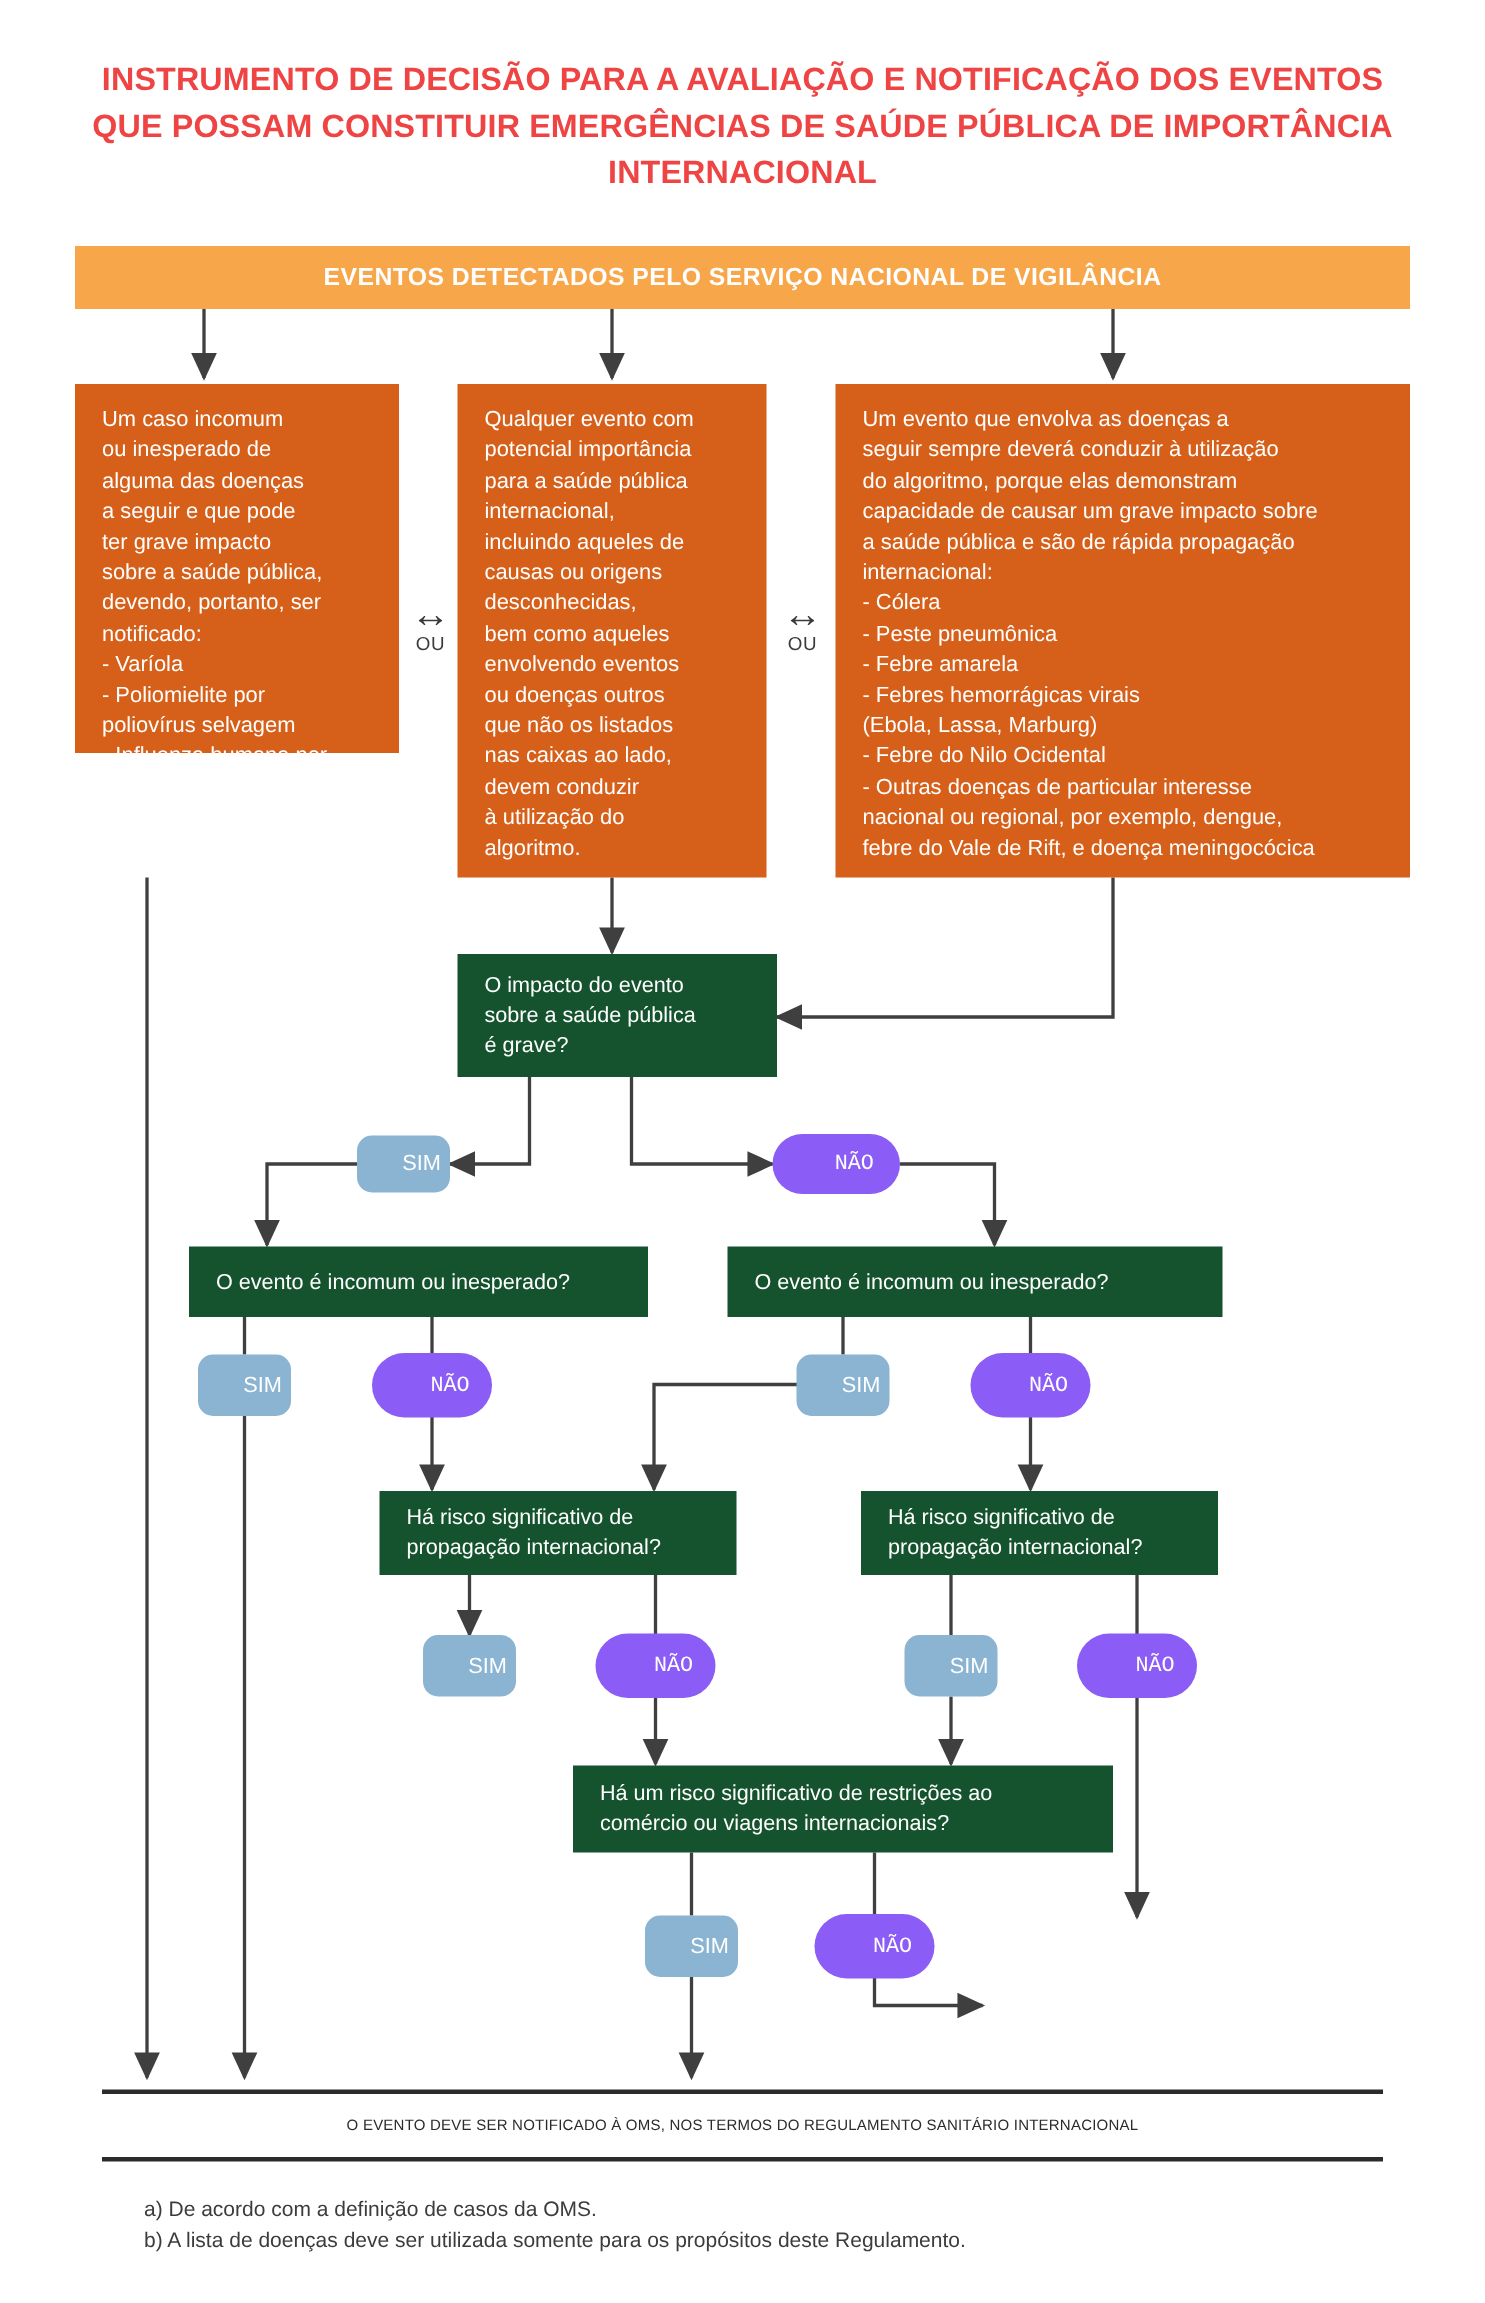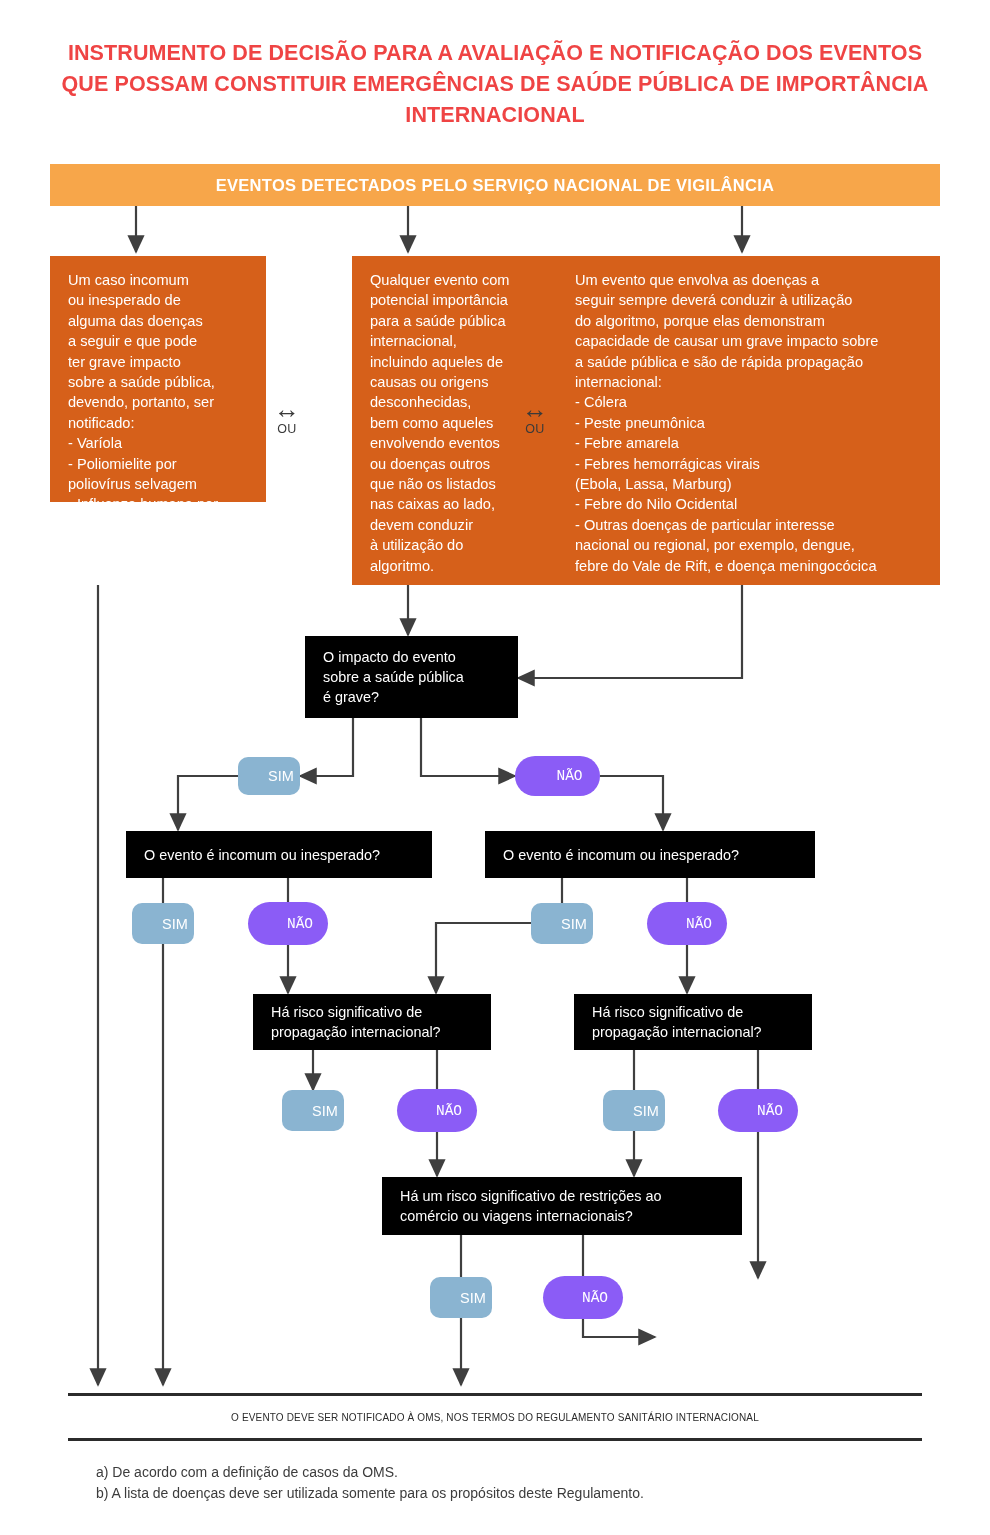--- a/index.html
+++ b/index.html
@@ -44,21 +44,21 @@
   .srcbox{
     background:#d6601a;
     color:#ffffff;
     font-size:14.6px;
     line-height:20.4px;
     padding:14px 16px 12px 18px;
     white-space:pre-line;
   }
 
   .qbox{
-    background:#000000;
+    background:#14532d;
     color:#ffffff;
     font-size:14.4px;
     line-height:20px;
     display:flex;align-items:center;
     padding:6px 14px 6px 18px;
     white-space:pre-line;
   }
 
   .pill{
     color:#ffffff;
@@ -185,21 +185,21 @@
 devendo, portanto, ser
 notificado:
 - Varíola
 - Poliomielite por
    poliovírus selvagem
 - Influenza humana por
    novo subtipo viral
 - Síndrome respiratória
    aguda grave (SARS)</div>
 
-  <div class="node srcbox" style="left:305px;top:256px;width:246px;height:329px;margin-left:47px;">Qualquer evento com
+  <div class="node srcbox" style="left:305px;top:256px;width:206px;height:329px;">Qualquer evento com
 potencial importância
 para a saúde pública
 internacional,
 incluindo aqueles de
 causas ou origens
 desconhecidas,
 bem como aqueles
 envolvendo eventos
 ou doenças outros
 que não os listados

